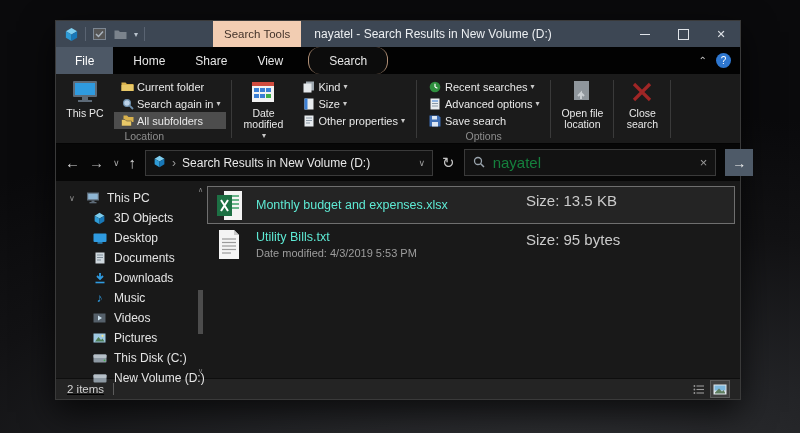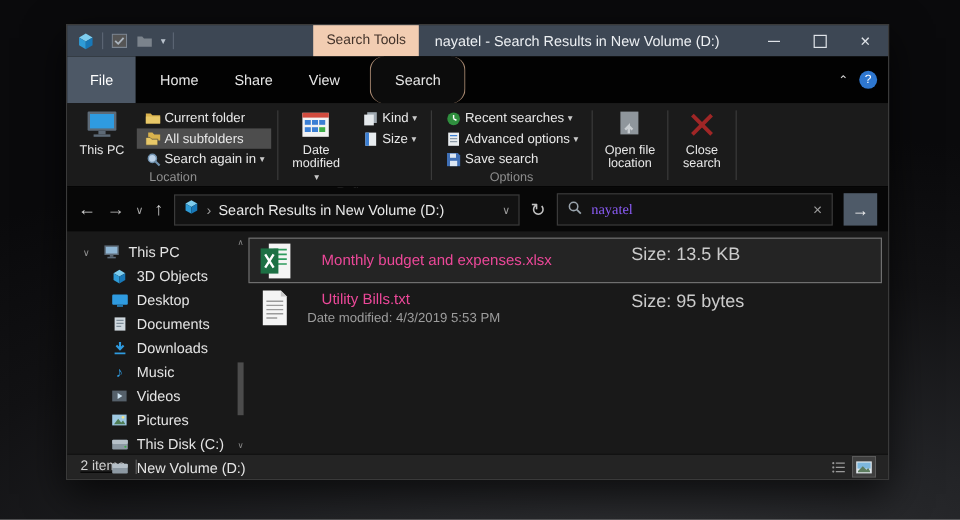--- a/index.html
+++ b/index.html
@@ -15,31 +15,31 @@
     background:#1b1b1b; border:1px solid #3a3a3a;
     box-shadow:0 12px 32px rgba(0,0,0,.7);
   }
 
   
   .titlebar { height:26px; background:#3d4754; display:flex; align-items:center; flex:none; }
   .qat { display:flex; align-items:center; gap:6px; padding-left:8px; }
   .qat-sep { width:1px; height:14px; background:#5a6472; }
   .qat-btn { width:15px; height:14px; display:flex; align-items:center; justify-content:center; }
   .qat-caret { color:#b9c2cc; font-size:8px; }
-  .ctx-tab { margin-left:116px; height:26px; background:#f2cdb2; color:#43332a;
+  .ctx-tab { margin-left:68px; height:26px; background:#f2cdb2; color:#43332a;
     font-size:11.5px; display:flex; align-items:center; padding:0 11px; flex:none; }
   .title { margin-left:13px; color:#eceff2; font-size:12px; white-space:nowrap; }
   .win-controls { margin-left:auto; display:flex; height:100%; }
   .wc { width:38px; height:100%; display:flex; align-items:center; justify-content:center; color:#dfe3e8; }
   .wc-min::after { content:""; width:10px; height:1px; background:#dfe3e8; display:block; }
   .wc-max::after { content:""; width:9px; height:9px; border:1px solid #dfe3e8; display:block; }
   .wc-close::after { content:"\2715"; font-size:11px; }
 
   
-  .tabrow { height:39px; background:#020202; display:flex; align-items:stretch; flex:none; }
+  .tabrow { height:27px; background:#020202; display:flex; align-items:stretch; flex:none; }
   .tab { display:flex; align-items:center; padding:0 15px; font-size:12px; color:#e6e6e6; }
   .tab-file { background:#4d5866; color:#fff; padding:0 19px; }
   .tab-home { margin-left:5px; }
   .tab-search { margin-left:10px; background:#0c0c0c; padding:0 20px;
     border-left:1px solid #b08f76; border-right:1px solid #b08f76;border-radius:12px; }
   .tabrow-right { margin-left:auto; display:flex; align-items:center; gap:9px; padding-right:9px; }
   .rib-collapse { color:#cfcfcf; font-size:10px; }
   .help-btn { width:15px; height:15px; border-radius:50%; background:#2e77d0; color:#fff;
     display:flex; align-items:center; justify-content:center; font-size:10px; }
   .help-btn::after { content:"?"; }
@@ -71,22 +71,22 @@
   .nav-up::after { content:"\2191"; }
   .addrbox { width:288px; height:26px; background:#121212; border:1px solid #3a3a3a;
     display:flex; align-items:center; padding:0 7px; gap:6px; flex:none; }
   .crumb-sep { color:#9a9a9a; font-size:12px; } .crumb-sep::after { content:"\203A"; }
   .addr-text { color:#e8e8e8; font-size:12px; white-space:nowrap; }
   .addr-spacer { flex:1; }
   .addr-dd { color:#9f9f9f; font-size:9px; } .addr-dd::after { content:"\2228"; }
   .refresh-ic { color:#c2c2c2; font-size:15px; } .refresh-ic::after { content:"\21BB"; }
   .searchbox { flex:1; height:27px; background:#121212; border:1px solid #3a3a3a;
     display:flex; align-items:center; padding:0 8px; gap:8px; }
-  .searchbox input { flex:1; background:transparent; border:0; outline:0; color:#8b5cf6;
-    font-size:12px; font-family:Liberation Serif, serif; }
+  .searchbox input { flex:1; background:transparent; border:0; outline:0; color:#15803d;
+    font-size:15px; font-family:Liberation Sans, sans-serif; }
   .clear-ic { color:#9d9d9d; font-size:13px; } .clear-ic::after { content:"\00D7"; }
   .gobtn { width:28px; height:27px; background:#4e5a68; color:#f2f2f2; display:flex;
     align-items:center; justify-content:center; font-size:14px; flex:none; }
   .gobtn::after { content:"\2192"; }
 
   
   .main { flex:1; display:flex; background:#191919; min-height:0; }
   .sidebar { width:150px; flex:none; position:relative; padding-top:7px; }
   .snav { display:flex; align-items:center; height:20px; gap:7px; font-size:12px;
     color:#e4e4e4; padding-left:36px; white-space:nowrap; overflow:hidden; }
@@ -98,21 +98,21 @@
   .sscroll .up::after { content:"\2227"; }
   .sscroll .dn::after { content:"\2228"; }
   .sthumb { width:5px; height:44px; background:#4c4c4c; margin-top:96px; margin-bottom:auto; }
 
   .filelist { flex:1; padding:5px 5px 0 1px; min-width:0; }
   .frow { position:relative; height:38px; display:flex; align-items:center;
     padding-left:9px; margin-bottom:1px; border:1px solid transparent; }
   .frow.selected { background:#242424; border-color:#6f6f6f; }
   .ficon { width:26px; height:31px; margin-right:13px; flex:none; }
   .fmeta { display:flex; flex-direction:column; gap:3px; min-width:0; }
-  .fname { font-size:12.5px; color:#ec4899; white-space:nowrap;margin-left:12px; }
+  .fname { font-size:12.5px; color:#5eead4; white-space:nowrap; }
   .fdate { font-size:11px; color:#9d9d9d; white-space:nowrap; }
   .fsize { position:absolute; left:318px; top:5px; font-size:15px; color:#cbcbcb; }
 
   
   .statusbar { height:21px; background:#242424; border-top:1px solid #0e0e0e;
     display:flex; align-items:center; padding:0 11px; gap:9px; flex:none;text-decoration:underline; }
   .scount { font-size:11.5px; color:#d2d2d2; }
   .sdiv { width:1px; height:12px; background:#5c5c5c; }
   .sb-right { margin-left:auto; display:flex; gap:3px; }
   .viewbtn { width:18px; height:16px; display:flex; align-items:center; justify-content:center; }
@@ -186,38 +186,38 @@
         <div class="smallcol">
           <div class="smallbtn">
             <span class="sicon">
               <svg width="13" height="11" viewBox="0 0 13 11">
                   <path d="M0.5 1.5 h4 l1.5 1.5 h6.5 v7 h-12 z" fill="#d9b24d"></path>
                   <path d="M0.5 4 h12 v6 h-12 z" fill="#e8c868"></path>
                 </svg>
             </span>
             <span>Current folder</span>
           </div>
+          <div class="smallbtn">
+            <span class="sicon">
+              <svg width="12" height="12" viewBox="0 0 12 12">
+                  <circle cx="5" cy="5" r="3.4" fill="#bcd2e8" stroke="#6f90ad" stroke-width="1.2"></circle>
+                  <line x1="7.6" y1="7.6" x2="11" y2="11" stroke="#6f90ad" stroke-width="1.8"></line>
+                </svg>
+            </span>
+            <span>Search again in</span>
+            <span class="caret"></span>
+          </div>
           <div class="smallbtn selected">
             <span class="sicon">
               <svg width="13" height="12" viewBox="0 0 13 12">
                   <path d="M2.5 0.5 h3.5 l1.5 1.5 h5 v5 h-10 z" fill="#d9b24d"></path>
                   <path d="M0.5 4.5 h3.5 l1.5 1.5 h5 v5 h-10 z" fill="#e8c868" stroke="#3a3a3a" stroke-width="0.5"></path>
                 </svg>
             </span>
             <span>All subfolders</span>
-          </div>
-          <div class="smallbtn">
-            <span class="sicon">
-              <svg width="12" height="12" viewBox="0 0 12 12">
-                  <circle cx="5" cy="5" r="3.4" fill="#bcd2e8" stroke="#6f90ad" stroke-width="1.2"></circle>
-                  <line x1="7.6" y1="7.6" x2="11" y2="11" stroke="#6f90ad" stroke-width="1.8"></line>
-                </svg>
-            </span>
-            <span>Search again in</span>
-            <span class="caret"></span>
           </div>
         </div>
       </div>
       <div class="rlabel">Location</div>
     </div>
 
     <div class="rsep"></div>
 
     <div class="rgroup">
       <div class="rbody">
@@ -251,20 +251,32 @@
           <div class="smallbtn">
             <span class="sicon">
               <svg width="10" height="12" viewBox="0 0 10 12">
                   <rect x="0.5" y="0.5" width="9" height="11" fill="#e8ecef"></rect>
                   <rect x="0.5" y="0.5" width="3" height="11" fill="#3b7fd4"></rect>
                 </svg>
             </span>
             <span>Size</span>
             <span class="caret"></span>
           </div>
+          <div class="smallbtn">
+            <span class="sicon">
+              <svg width="10" height="12" viewBox="0 0 10 12">
+                  <rect x="0.5" y="0.5" width="9" height="11" fill="#e8ecef"></rect>
+                  <line x1="2" y1="3" x2="8" y2="3" stroke="#8a98a5" stroke-width="1"></line>
+                  <line x1="2" y1="5.5" x2="8" y2="5.5" stroke="#8a98a5" stroke-width="1"></line>
+                  <line x1="2" y1="8" x2="6" y2="8" stroke="#8a98a5" stroke-width="1"></line>
+                </svg>
+            </span>
+            <span>Other properties</span>
+            <span class="caret"></span>
+          </div>
         </div>
       </div>
       <div class="rlabel">Refine</div>
     </div>
 
     <div class="rsep"></div>
 
     <div class="rgroup">
       <div class="rbody">
         <div class="smallcol">

